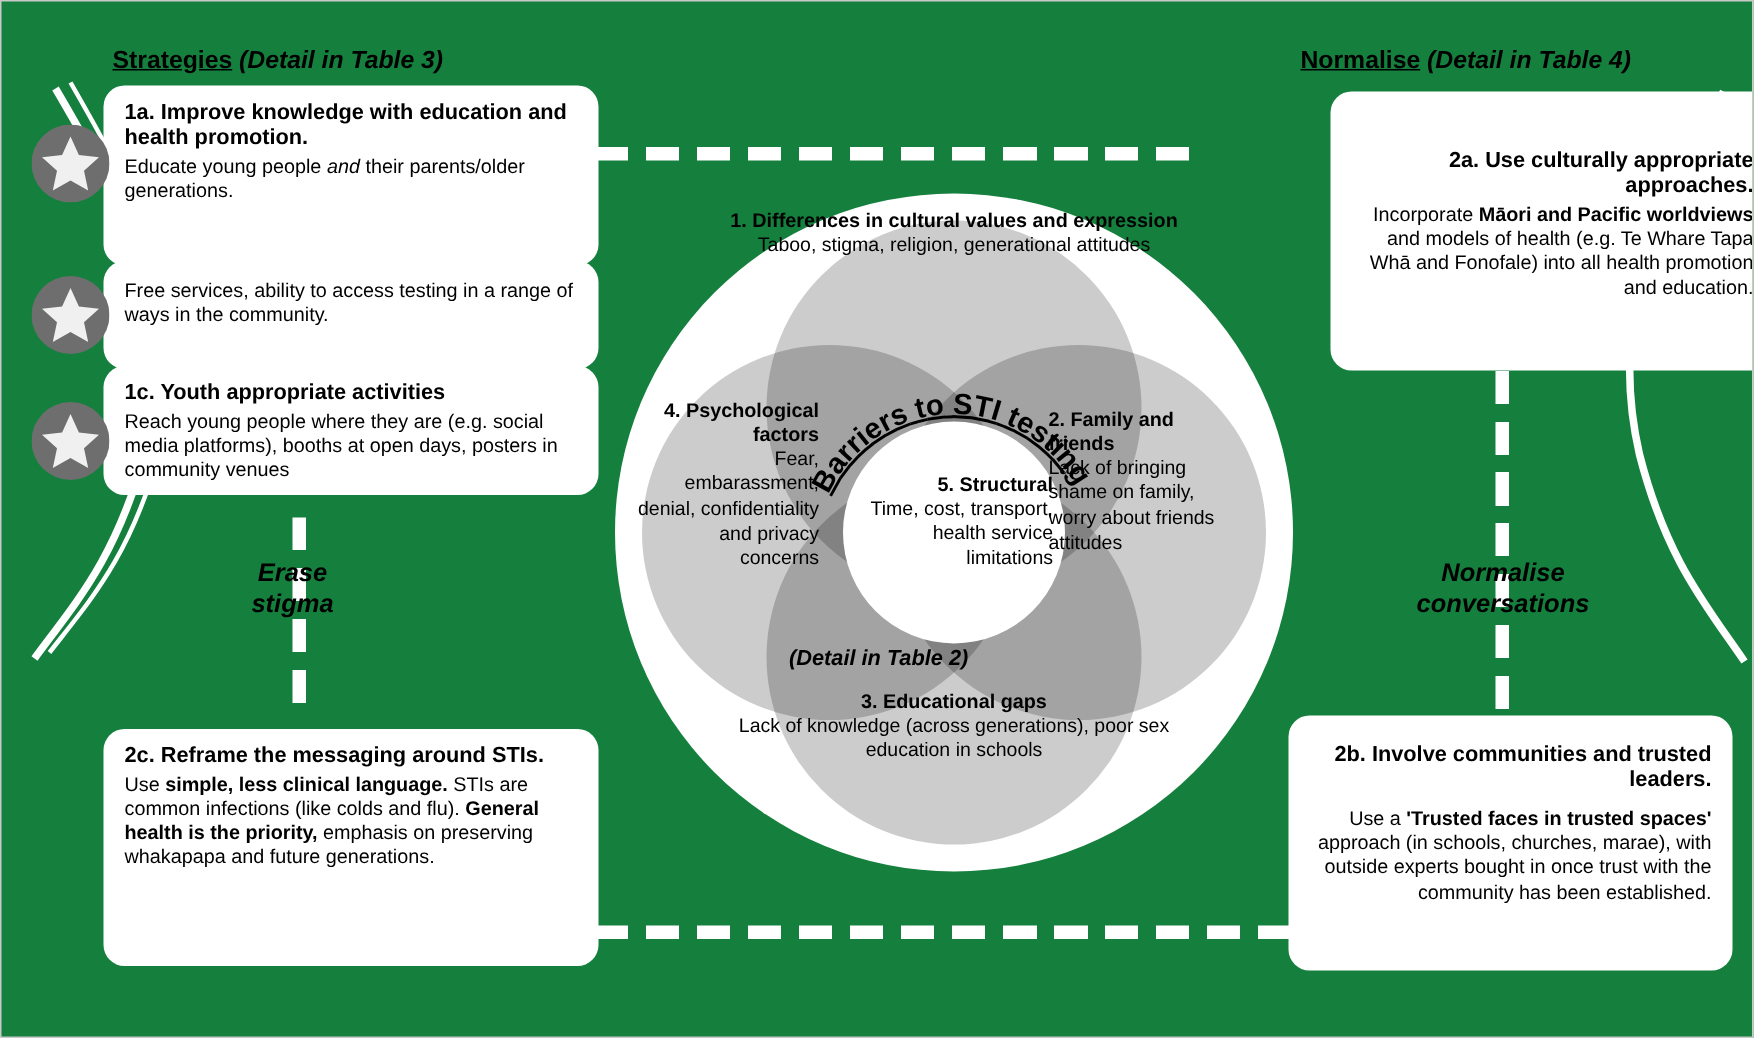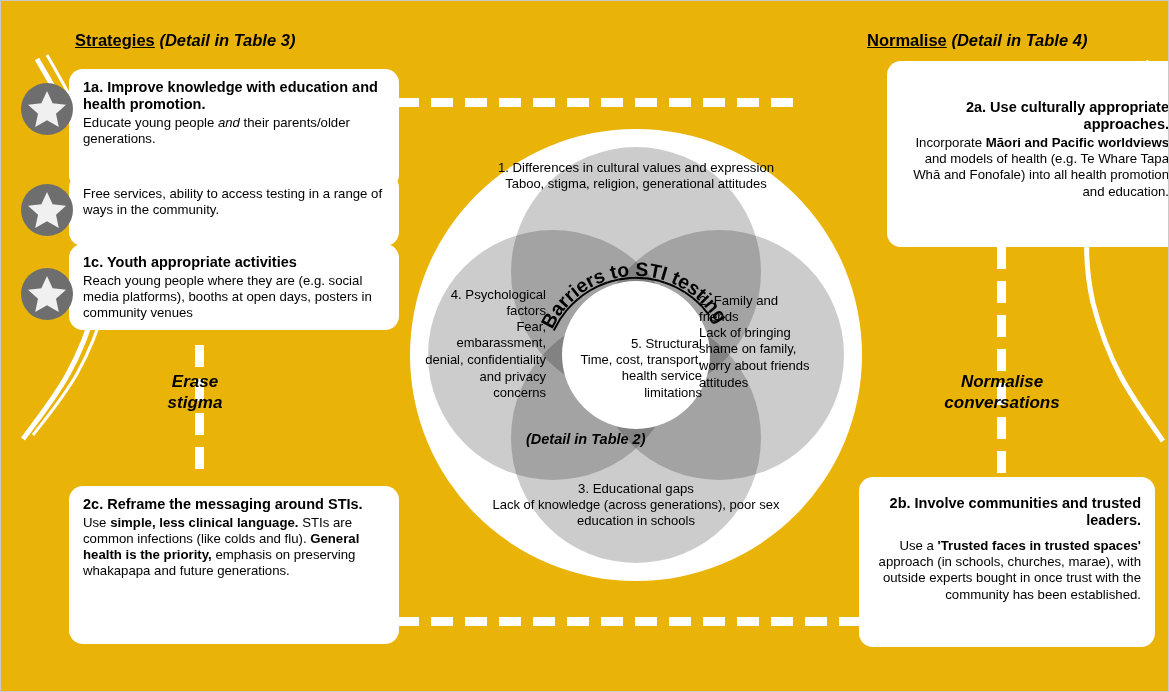--- a/index.html
+++ b/index.html
@@ -1,19 +1,19 @@
 <!DOCTYPE html>
 <html><head>
 <meta charset="utf-8">
 <style>
   html,body{margin:0;padding:0;background:#fff;}
   body{font-family:"Liberation Sans","DejaVu Sans",sans-serif;}
   #stage{
     position:relative;width:1169px;height:692px;
-    background:#eab308;
+    background:#15803d;
     border:1px solid #c9c9c9;
     box-sizing:border-box;
     overflow:hidden;
   }
 
   
   .sec-head{position:absolute;font-size:16.5px;color:#000;white-space:nowrap;}
   .sec-head .u{font-weight:bold;text-decoration:underline;}
   .sec-head .i{font-style:italic;font-weight:bold;}
 
@@ -44,21 +44,21 @@
   #venn .outer{position:absolute;left:0;top:0;width:452px;height:452px;border-radius:50%;background:#fff;}
   #venn .lobe{position:absolute;width:250px;height:250px;border-radius:50%;background:#c8c8c8;
               mix-blend-mode:multiply;opacity:.92;}
   #venn .lobe.top   {left:101px;top:18px;}
   #venn .lobe.right {left:184px;top:101px;}
   #venn .lobe.bottom{left:101px;top:184px;}
   #venn .lobe.left  {left:18px;top:101px;}
   #venn .centre{position:absolute;left:152px;top:152px;width:148px;height:148px;border-radius:50%;
                 background:#fff;z-index:5;}
   #venn .lbl{position:absolute;z-index:6;color:#000;}
-  #venn .lbl .h{font-weight:normal;font-size:13.2px;line-height:1.2;margin-top:21px;}
+  #venn .lbl .h{font-weight:bold;font-size:13.2px;line-height:1.2;}
   #venn .lbl .t{font-size:13px;line-height:1.28;}
 
   #lbl-top   {left:66px;top:10px;width:320px;text-align:center;}
   #lbl-right {left:289px;top:143px;width:118px;text-align:left;}
   #lbl-bottom{left:76px;top:331px;width:300px;text-align:center;}
   #lbl-left  {left:14px;top:137px;width:122px;text-align:right;}
   #lbl-centre{left:160px;top:186px;width:132px;text-align:right;}
   #lbl-centre .h{font-size:13.6px;}
   #lbl-centre .t{font-size:13.4px;line-height:1.24;}
   #detail2{position:absolute;left:116px;top:302px;width:220px;
@@ -87,21 +87,21 @@
 
   <div class="sec-head" style="left:74px;top:30px;">
     <span class="u">Strategies</span>
     <span class="i">(Detail in Table 3)</span>
   </div>
   <div class="sec-head" style="left:866px;top:30px;">
     <span class="u">Normalise</span>
     <span class="i">(Detail in Table 4)</span>
   </div>
 
-  <div class="card" style="left:68px;top:68px;width:330px;height:120px;">
+  <div class="card" style="left:68px;top:56px;width:330px;height:120px;">
     <div class="title">1a. Improve knowledge with education and health promotion.</div>
     <div class="body">Educate young people <i>and</i> their parents/older generations.</div>
   </div>
   <div class="star-badge" style="left:20px;top:82px;">
     <svg viewBox="0 0 52 52">
         <circle cx="26" cy="26" r="26" fill="#6e6e6e"></circle>
       <polygon points="26,8 31.6,20.3 45,21.8 35,30.8 37.8,44 26,37.3 14.2,44 17,30.8 7,21.8 20.4,20.3" fill="#f0f0f0"></polygon>
       </svg>
   </div>
 

